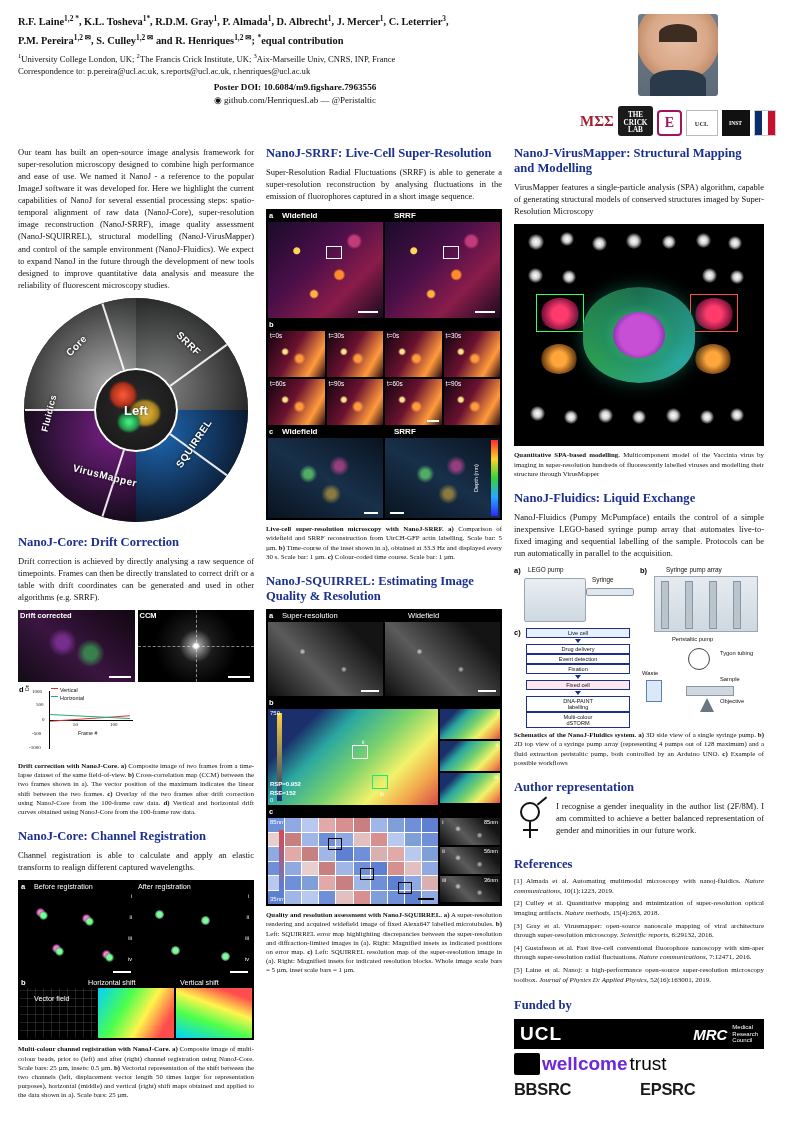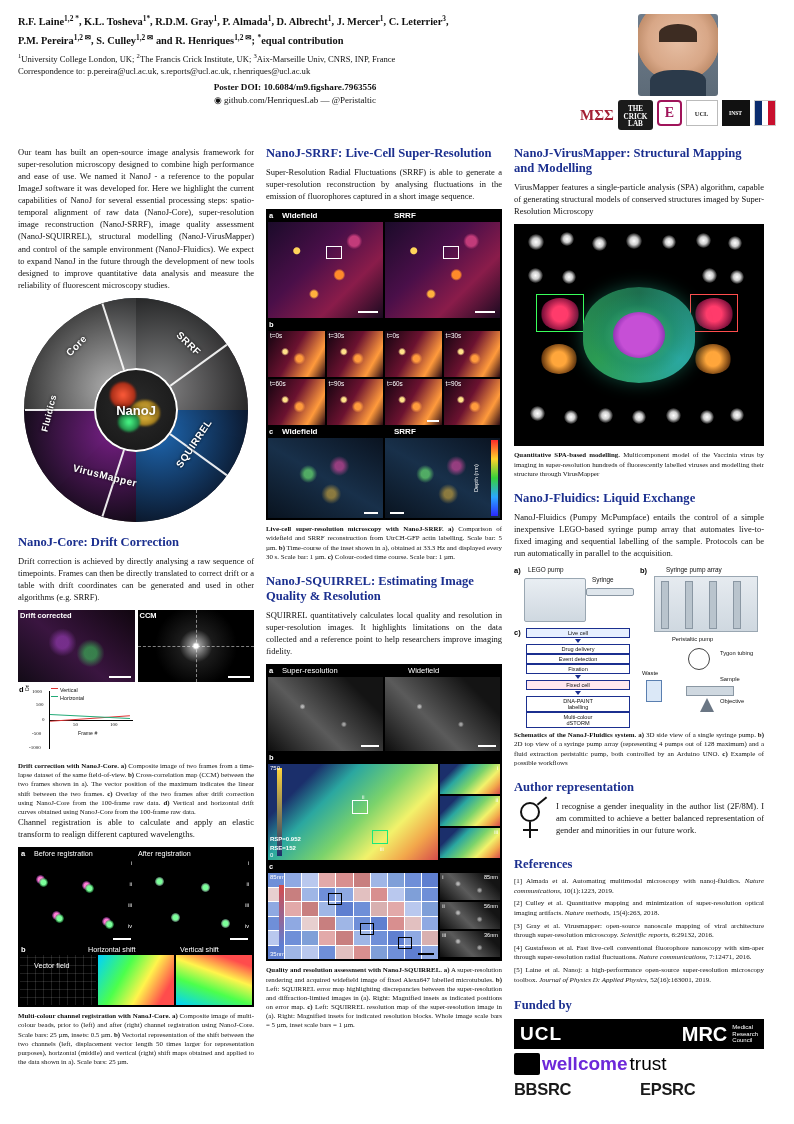--- a/index.html
+++ b/index.html
@@ -46,21 +46,21 @@
     position:relative;
     overflow:hidden;
   }
   .headshot:after{
     content:"";position:absolute;left:12px;right:12px;bottom:0;height:26px;
     background:#2b3a4a;border-radius:40% 40% 0 0;
   }
   .headshot .hair{
     position:absolute;left:21px;right:21px;top:10px;height:18px;background:#3d2c22;border-radius:50% 50% 0 0;
   }
-  .logos { display:flex; align-items:flex-start; justify-content:center; gap:4px; height:36px; }
+  .logos { display:flex; align-items:flex-end; justify-content:center; gap:4px; height:36px; }
   .logo { height:30px; display:flex; align-items:center; justify-content:center; font-size:8px; font-weight:bold; }
   .logo.msi { color:#a31f34; font-size:15px; font-family:"Liberation Serif",serif; }
   .logo.cr { width:38px;height:30px;background:#1b1b1b;color:#fff;border-radius:3px;font-size:7.2px;line-height:1.05;text-align:center;padding-top:5px;}
   .logo.e { width:26px;height:26px;border:2px solid #a0145a;color:#a0145a;border-radius:4px;font-size:14px;display:flex;align-items:center;justify-content:center;}
   .logo.ucl { width:34px;height:26px;background:#fff;border:1px solid #bbb;color:#2a2a2a;font-size:6.4px;display:flex;align-items:center;justify-content:center;}
   .logo.inst { width:30px;height:26px;background:#111;color:#fff;font-size:5.6px;display:flex;align-items:center;justify-content:center;text-align:center;}
   .logo.fr { width:24px;height:26px;background:linear-gradient(90deg,#0b2c6e 33%,#ffffff 33% 66%,#c8102e 66%);border:1px solid #ccc;}
 
   
   .cols { display:flex; gap:12px; margin-top:10px; }
@@ -205,21 +205,21 @@
   .gi-arrow{position:absolute;left:22px;top:0px;width:12px;height:2px;background:#111;transform:rotate(-40deg);}
   .refs{font-size:7px;line-height:1.34;}
   .refs p{margin:0 0 3.5px 0;text-align:justify;}
   .refs i{font-style:italic;}
 
   
   .fund{margin-top:6px;}
   .ucl-bar{background:#000;color:#fff;display:flex;align-items:center;padding:4px 6px;height:30px;}
   .ucl-bar .ucl-t{font-size:19px;font-weight:bold;letter-spacing:1px;font-family:"Liberation Sans",sans-serif;}
   .ucl-bar .mrc{margin-left:auto;display:flex;align-items:center;gap:5px;font-family:"Liberation Sans",sans-serif;}
-  .ucl-bar .mrc .m{font-size:20px;font-weight:bold;}
+  .ucl-bar .mrc .m{font-size:15px;font-weight:bold;font-style:italic;}
   .ucl-bar .mrc .rc{font-size:6px;line-height:1.15;}
   .well{display:flex;align-items:center;gap:2px;margin-top:4px;font-family:"Liberation Sans",sans-serif;}
   .well .w1t{font-size:19px;font-weight:bold;color:#6d28d9;}
   .well .w2t{font-size:19px;color:#000;}
   .two-fund{display:flex;gap:8px;align-items:flex-start;margin-top:5px;}
   .bbsrc{flex:0 0 118px;}
   .bbsrc .bt{font-size:16.5px;font-weight:bold;color:#1a1a1a;font-family:"Liberation Sans",sans-serif;letter-spacing:-.3px;}
   .epsrc .et{font-size:16.5px;font-weight:bold;color:#1a1a1a;font-family:"Liberation Sans",sans-serif;letter-spacing:-.3px;}
 </style>
 </head>
@@ -270,21 +270,21 @@
           <div class="spoke" style="transform:rotate(90deg)"></div>
           <div class="spoke" style="transform:rotate(162deg)"></div>
           <div class="spoke" style="transform:rotate(234deg)"></div>
           <div class="spoke" style="transform:rotate(306deg)"></div>
         </div>
         <div class="hub">
           <div class="blob" style="left:16px;top:14px;width:26px;height:26px;background:radial-gradient(circle,#ff5c3a,#7a1505);"></div>
           <div class="blob" style="left:36px;top:32px;width:30px;height:26px;background:radial-gradient(circle,#ffd24a,#6b4a05);"></div>
           <div class="blob" style="left:24px;top:44px;width:22px;height:20px;background:radial-gradient(circle,#4aff8a,#0a4a22);"></div>
         </div>
-        <div class="wcenter">NanoJ</div>
+        <div class="wcenter">Left</div>
         <div class="wlabel" style="left:40px;top:42px;transform:rotate(-46deg)">Core</div>
         <div class="wlabel" style="left:150px;top:40px;transform:rotate(44deg)">SRRF</div>
         <div class="wlabel" style="left:142px;top:140px;transform:rotate(-56deg)">SQUIRREL</div>
         <div class="wlabel" style="left:48px;top:172px;transform:rotate(14deg)">VirusMapper</div>
         <div class="wlabel" style="left:6px;top:110px;transform:rotate(-76deg);font-size:9px">Fluidics</div>
       </div>
 
       <h2 class="sec mt">NanoJ-Core: Drift Correction</h2>
       <p class="body">Drift correction is achieved by directly analysing a raw sequence of timepoints.  Frames can then be directly translated to correct drift or a table with drift coordinates can be generated and used in other algorithms (e.g. SRRF).</p>
 
@@ -315,20 +315,21 @@
           <span class="ax" style="left:31px;top:35px;width:84px;height:1px"></span>
           <span style="position:absolute;left:55px;top:37px;font-size:5px">50</span>
           <span style="position:absolute;left:92px;top:37px;font-size:5px">100</span>
           <span style="position:absolute;left:60px;top:45px;font-size:5.2px;font-family:'Liberation Sans',sans-serif">Frame #</span>
           <span class="curve" style="left:32px;top:33px;width:80px;transform:rotate(-4deg)"></span>
           <span class="curve" style="left:32px;top:31px;width:80px;border-color:#2a7;transform:rotate(3deg)"></span>
         </div>
       </div>
       <p class="cap" id="c-drift"><b>Drift correction with NanoJ-Core. a)</b> Composite image of two frames from a time-lapse dataset of the same field-of-view. <b>b)</b> Cross-correlation map (CCM) between the two frames shown in a).  The vector position of the maximum indicates the linear shift between the two frames.  <b>c)</b> Overlay of the two frames after drift correction using NanoJ-Core from the 100-frame raw data. <b>d)</b> Vertical and horizontal drift curves obtained using NanoJ-Core from the 100-frame raw data.</p>
 
+      <h2 class="sec mt">NanoJ-Core: Channel Registration</h2>
       <p class="body">Channel registration is able to calculate and apply an elastic transform to realign different captured wavelengths.</p>
 
       <div style="background:#000;padding:2px;">
         <div style="position:relative;height:10px">
           <span class="panel-lab" style="left:1px;top:0">a</span>
           <span class="ov-lab" style="left:14px;top:0">Before registration</span>
           <span class="ov-lab" style="left:118px;top:0">After registration</span>
         </div>
         <div class="row">
           <div class="tile chan" style="width:50%;height:84px">
@@ -444,21 +445,20 @@
           <div class="tile color-net" style="width:50%;height:80px">
             <span class="cbar"></span>
             <span class="cbar-lab">Depth (nm)</span>
             <span class="sbar" style="left:5px;bottom:4px;width:14px"></span>
           </div>
         </div>
       </div>
       <p class="cap" id="c-srrf"><b>Live-cell super-resolution microscopy with NanoJ-SRRF. a)</b> Comparison of widefield and SRRF reconstruction from UtrCH-GFP actin labelling. Scale bar: 5 µm. <b>b)</b> Time-course of the inset shown in a), obtained at 33.3 Hz and displayed every 30 s. Scale bar: 1 µm. <b>c)</b> Colour-coded time course. Scale bar: 1 µm.</p>
 
       <h2 class="sec mt">NanoJ-SQUIRREL:  Estimating  Image Quality &amp; Resolution</h2>
-      <p class="body">SQUIRREL quantitatively calculates local quality and resolution in super-resolution images.  It highlights limitations on the data collected and a reference point to help researchers improve imaging fidelity.</p>
 
       <div class="fig" style="padding:2px;background:#000">
         <div style="position:relative;height:11px">
           <span class="panel-lab" style="left:1px;top:0">a</span>
           <span class="ov-lab" style="left:14px;top:0;font-size:7.6px">Super-resolution</span>
           <span class="ov-lab" style="left:140px;top:0;font-size:7.6px">Widefield</span>
         </div>
         <div class="row sq-top">
           <div class="tile gray-net" style="width:50%;height:74px">
             <span class="sbar" style="right:4px;bottom:4px;width:18px"></span>

